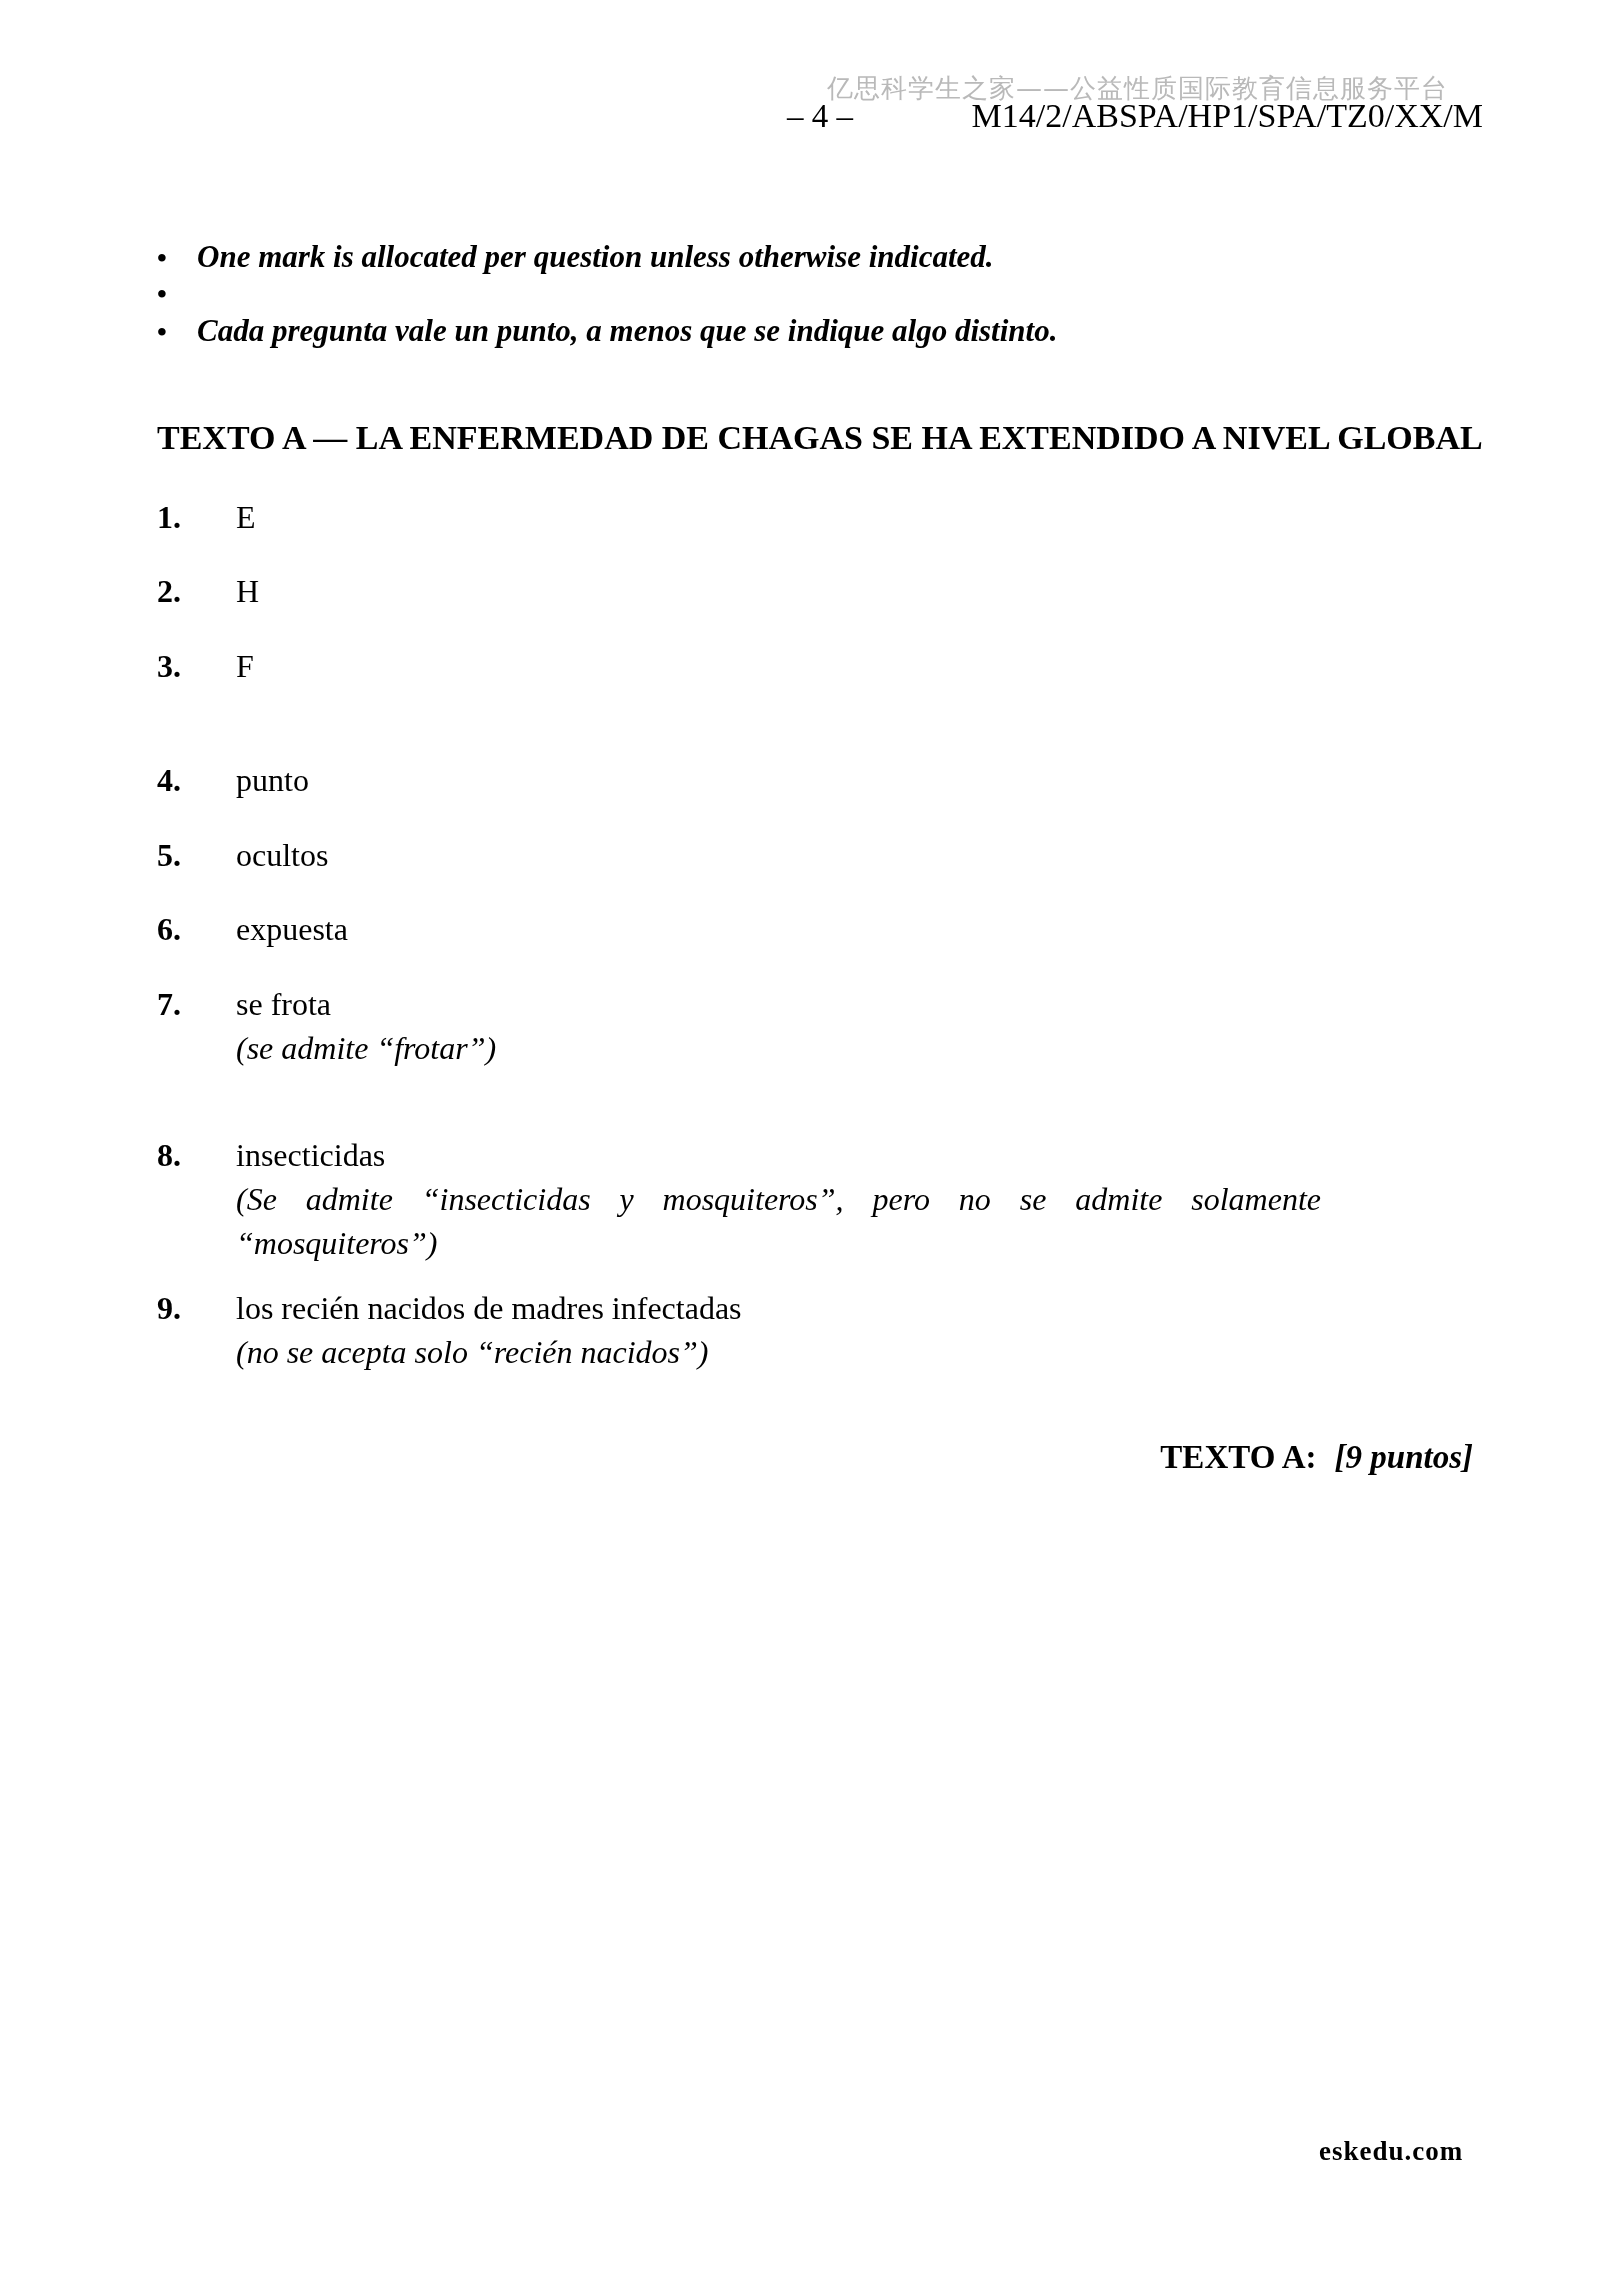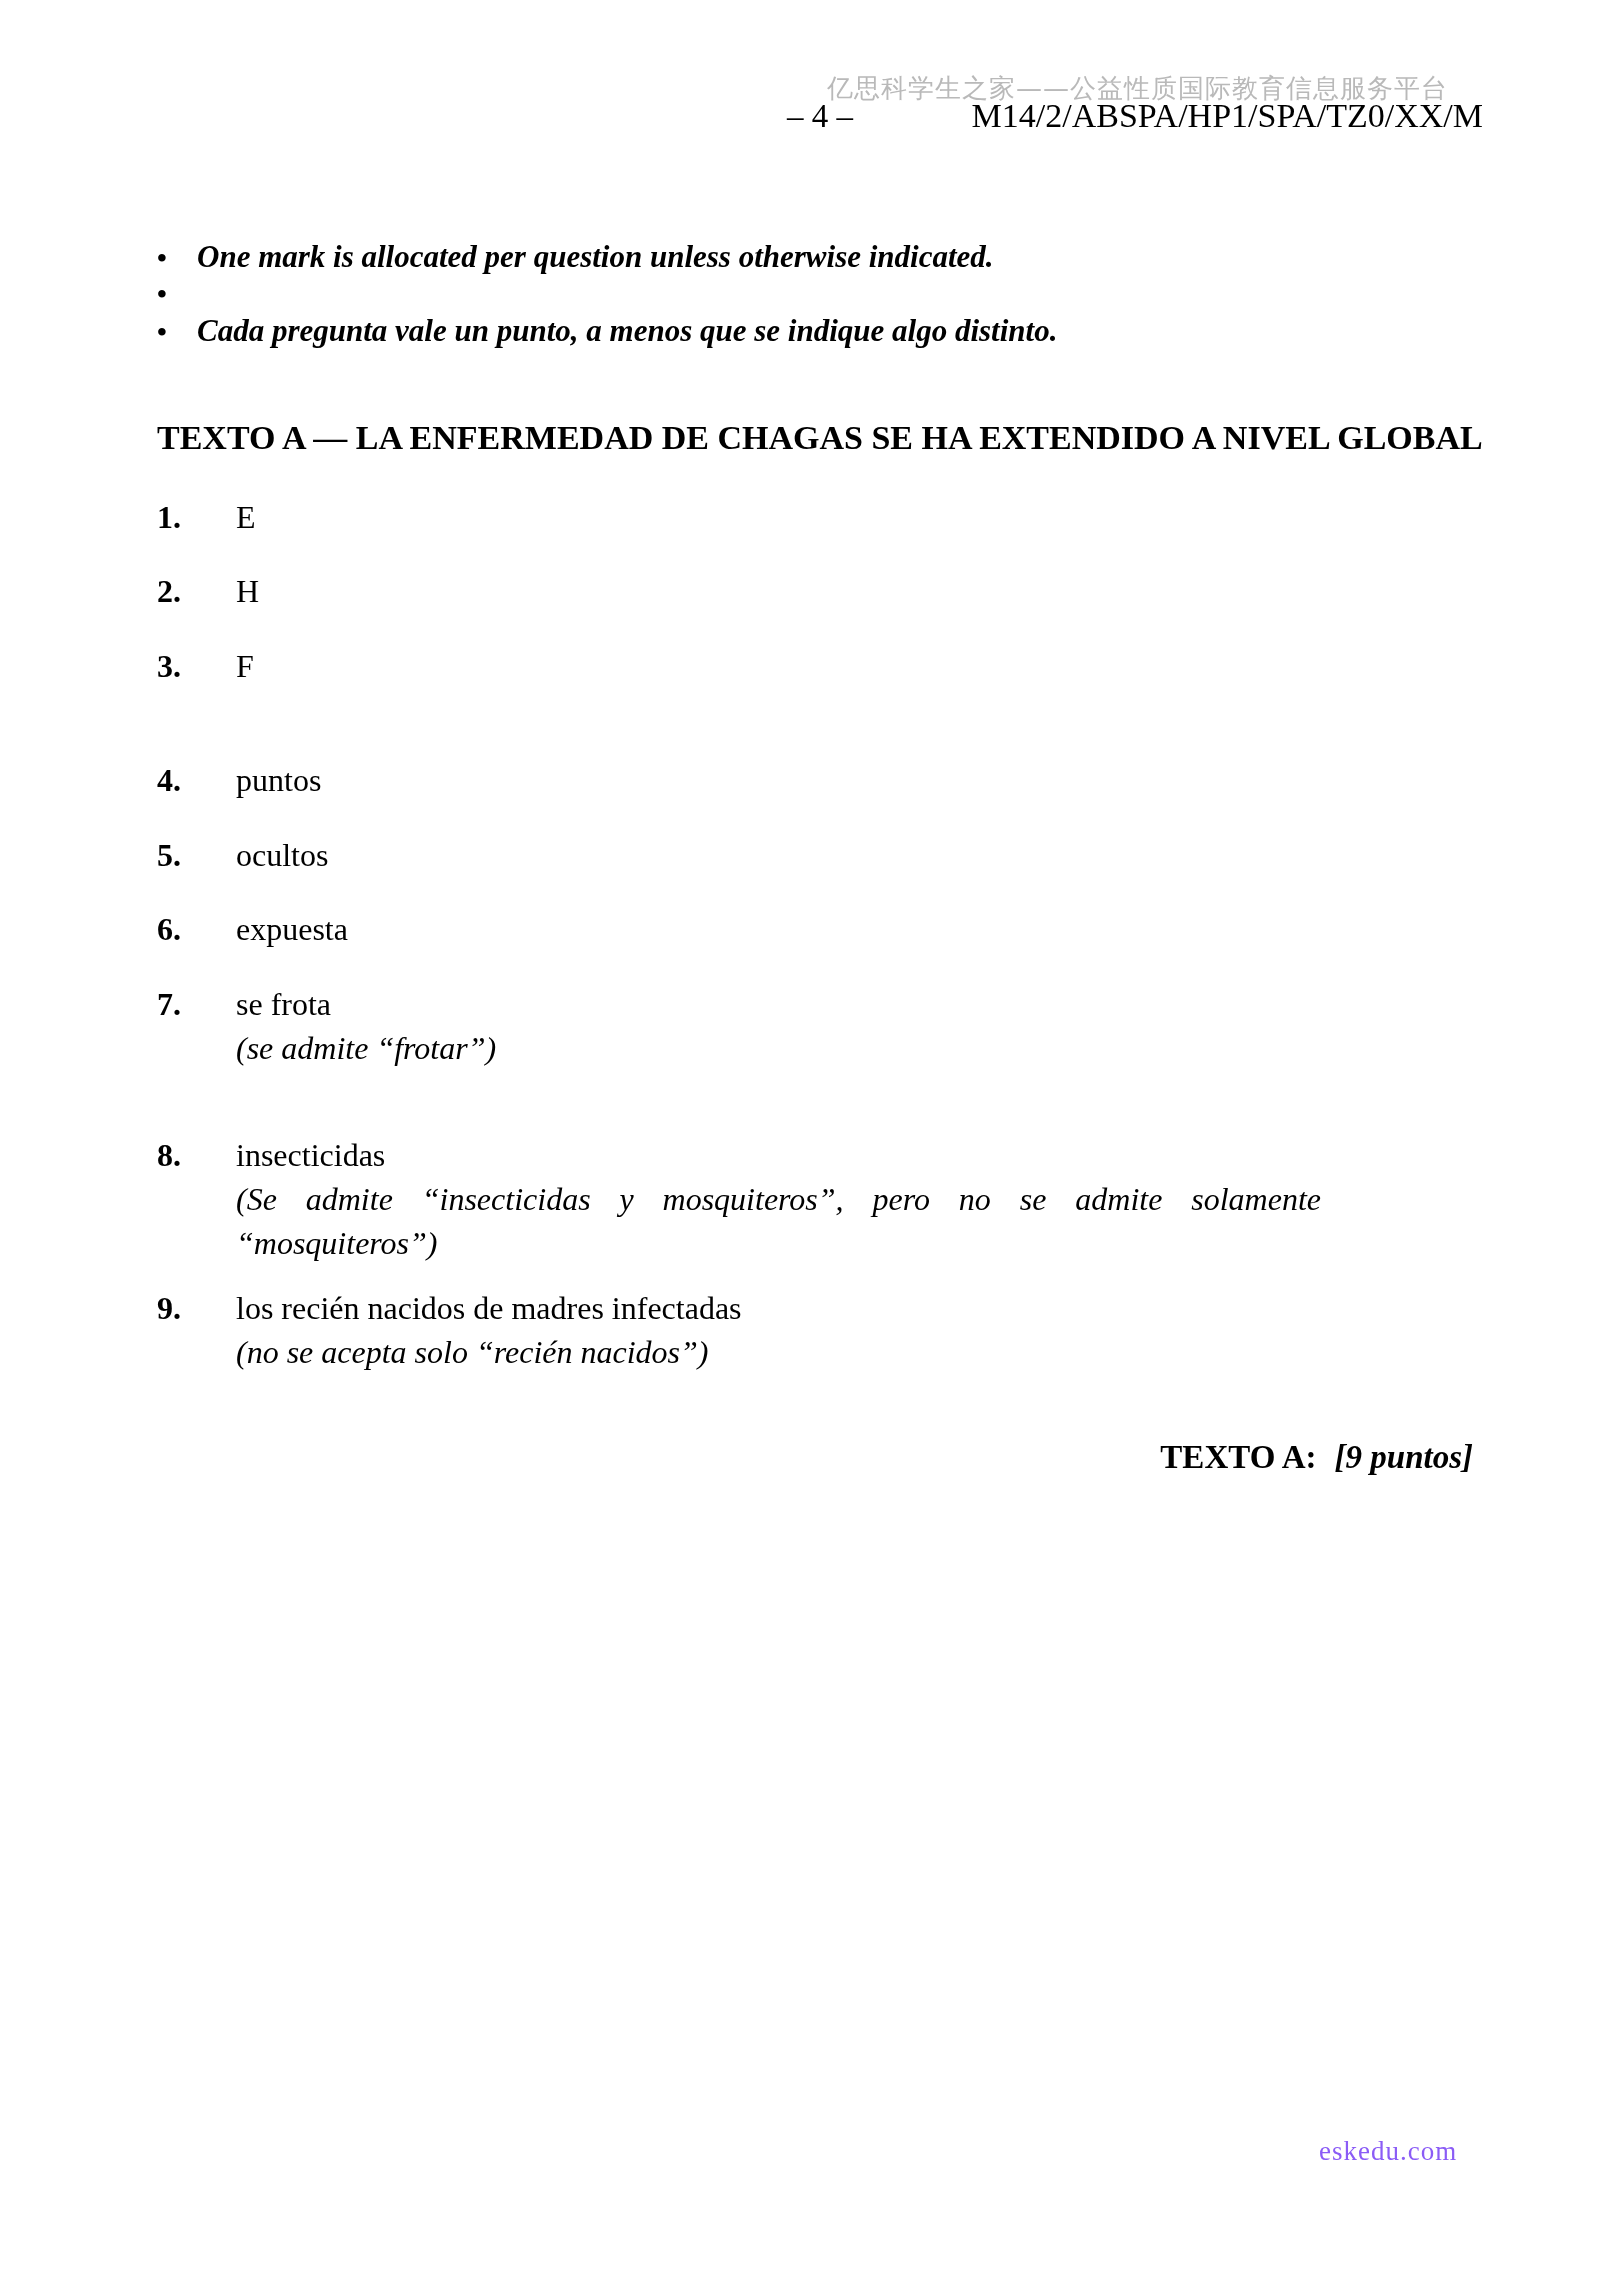--- a/index.html
+++ b/index.html
@@ -176,21 +176,21 @@
       </div>
       <div class="answer-row" style="top: 644px;">
         <span class="q-num">3.</span>
         <div class="answer-body">
           <div class="answer-text">F</div>
         </div>
       </div>
       <div class="answer-row" style="top: 758px;">
         <span class="q-num">4.</span>
         <div class="answer-body">
-          <div class="answer-text">puntos</div>
+          <div class="answer-text">punto</div>
         </div>
       </div>
       <div class="answer-row" style="top: 833px;">
         <span class="q-num">5.</span>
         <div class="answer-body">
           <div class="answer-text">ocultos</div>
         </div>
       </div>
       <div class="answer-row" style="top: 907px;">
         <span class="q-num">6.</span>
@@ -219,16 +219,16 @@
           <div class="answer-text">los recién nacidos de madres infectadas</div>
           <div class="answer-note">(no se acepta solo “recién nacidos”)</div>
         </div>
       </div>
     </div>
 
   <div class="total-line">
     <span class="total-label">TEXTO A:</span><span class="total-points">[9 puntos]</span>
   </div>
 
-  <div class="footer-site" style="color: #8b5cf6;">eskedu.com</div>
+  <div class="footer-site" style="color: #000000; font-weight: bold;">eskedu.com</div>
 
 </div>
 
 
 </body></html>

